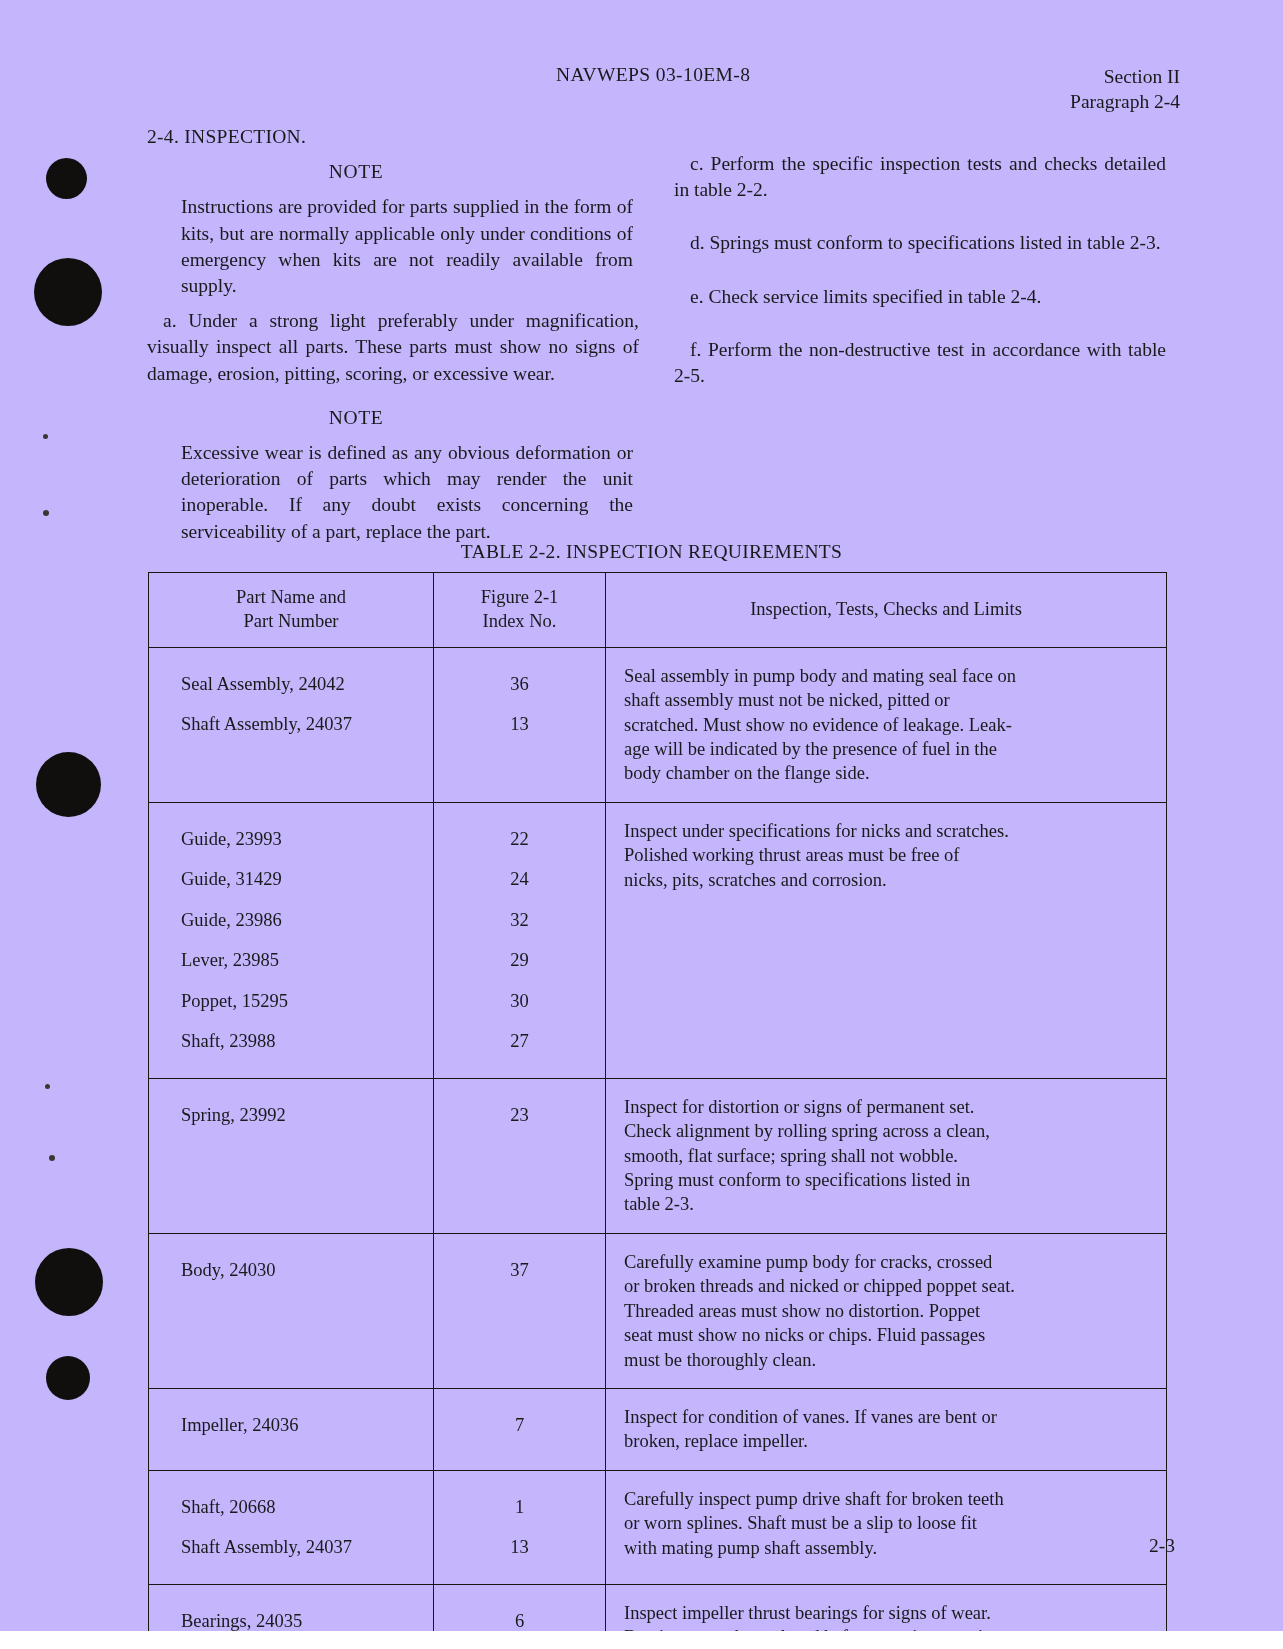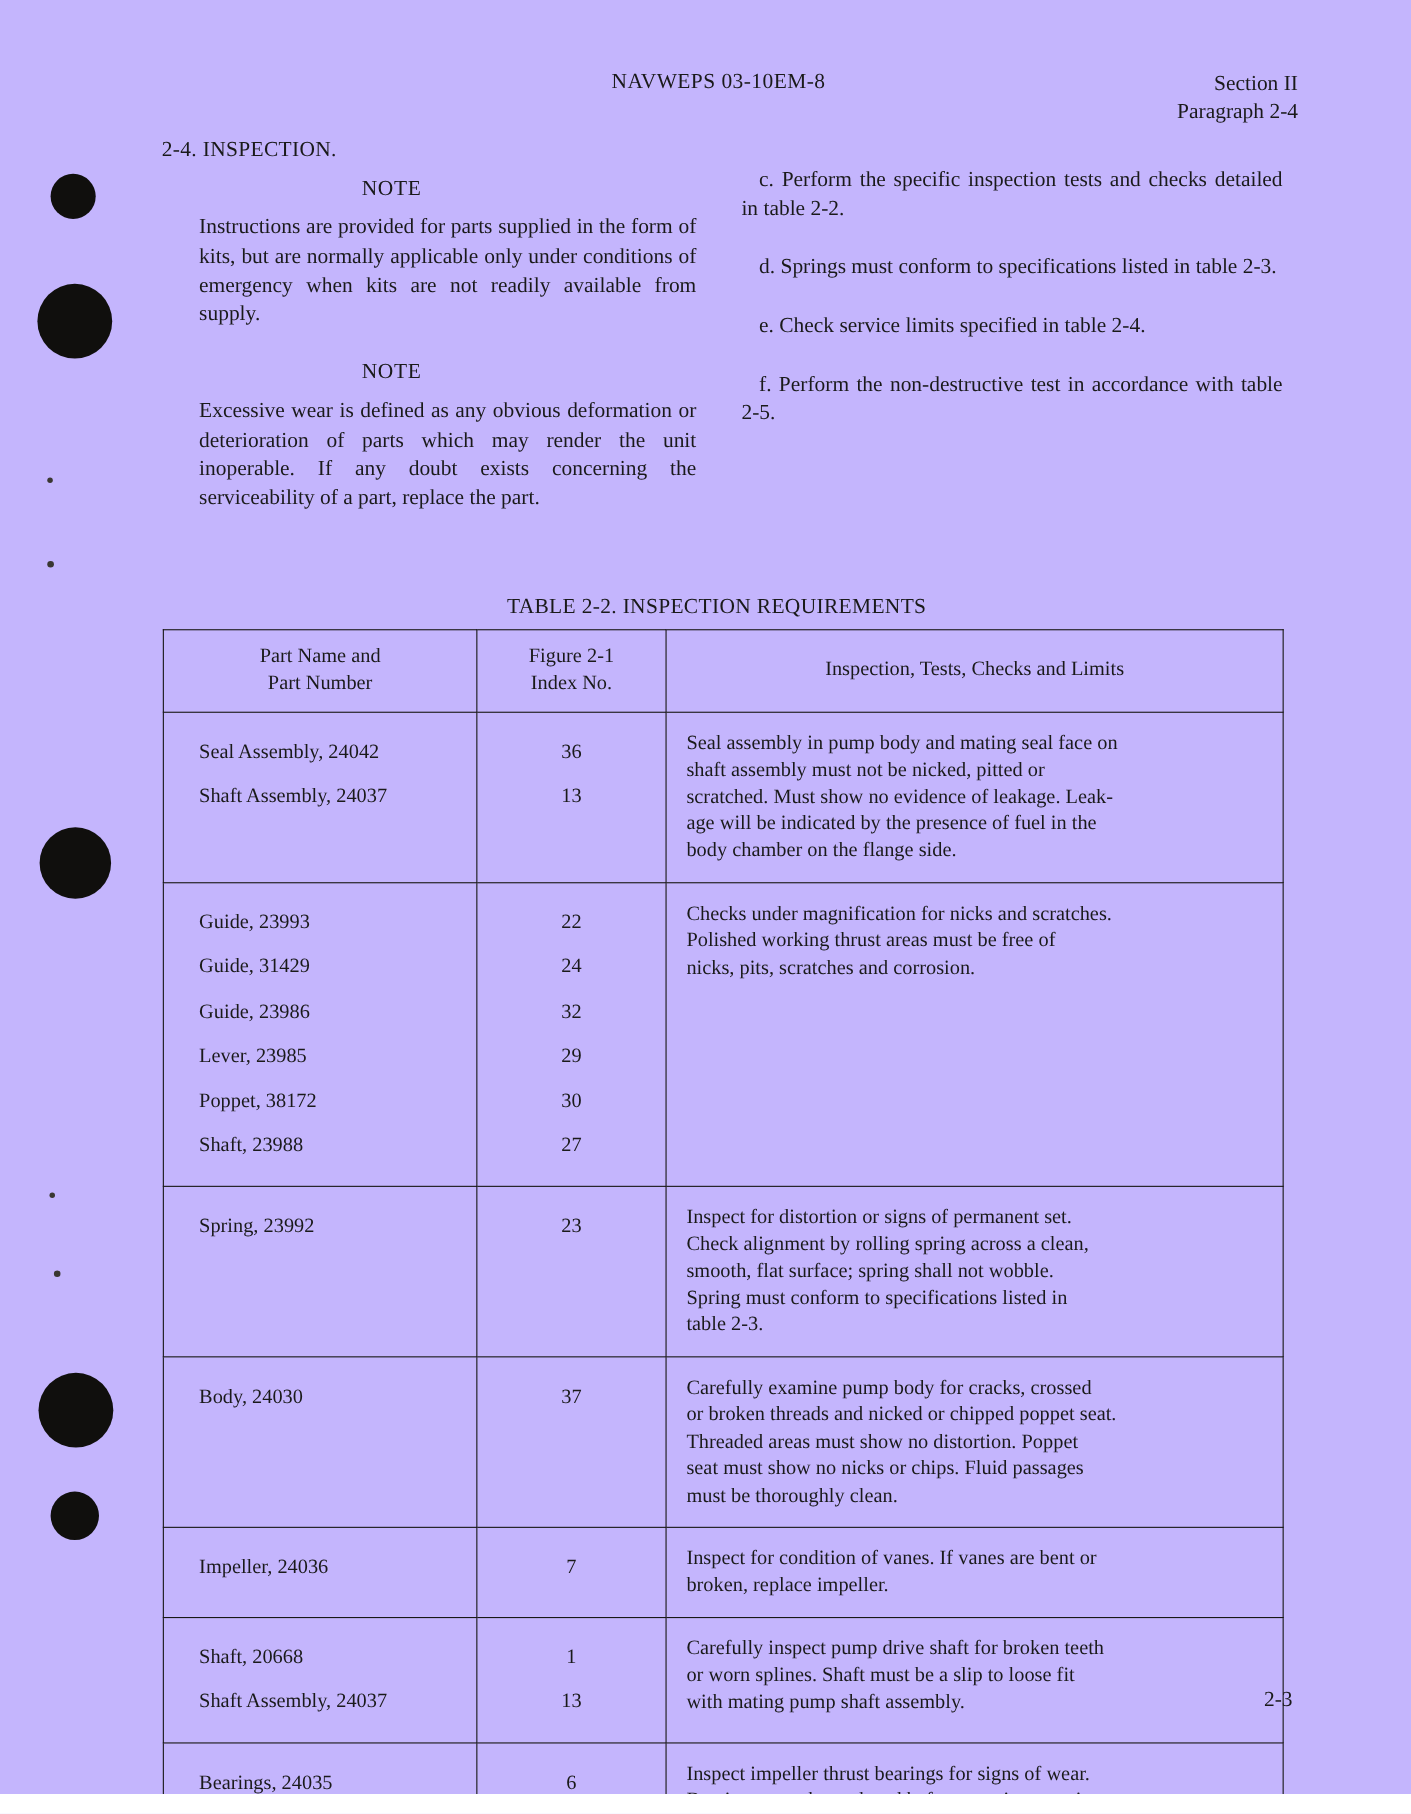--- a/index.html
+++ b/index.html
@@ -202,20 +202,21 @@
 
   <div class="cols">
 
     <div class="col col-left">
       <p class="para heading">2-4.  INSPECTION.</p>
       <div class="gap-sm"></div>
       <p class="para note-label">NOTE</p>
       <div class="gap-sm"></div>
       <p class="para note-body">Instructions are provided for parts supplied in the form of kits, but are normally applicable only under conditions of emergency when kits are not readily available from supply.</p>
       <div class="gap-sm"></div>
+      <p class="para hang-a">a.  Under a strong light preferably under magnification,  visually  inspect  all parts.   These parts must show  no  signs  of  damage,  erosion,  pitting,  scoring, or excessive wear.</p>
       <div class="gap-md"></div>
       <p class="para note-label">NOTE</p>
       <div class="gap-sm"></div>
       <p class="para note-body">Excessive  wear  is  defined  as  any obvious deformation or deterioration of parts which may render the unit inoperable. If any doubt exists concerning  the  serviceability  of  a  part,  replace the part.</p>
     </div>
 
     <div class="col col-right">
       <div class="gap-lg"></div>
       <p class="para hang-a">c.  Perform  the  specific  inspection tests and checks detailed in table 2-2.</p>
       <div class="gap-lg"></div>
@@ -269,33 +270,33 @@
               <span class="dl">age will be indicated by the presence of fuel in the</span>
               <span class="dl">body chamber on the flange side.</span>
             </td>
           </tr>
           <tr>
             <td class="part">
               <span class="pn rowline">Guide,  23993</span>
               <span class="pn rowline">Guide,  31429</span>
               <span class="pn rowline">Guide,  23986</span>
               <span class="pn rowline">Lever,  23985</span>
-              <span class="pn rowline">Poppet,  38172</span>
+              <span class="pn rowline">Poppet,  15295</span>
               <span class="pn rowline">Shaft,  23988</span>
             </td>
             <td class="idx">
               <span class="ix rowline">22</span>
               <span class="ix rowline">24</span>
               <span class="ix rowline">32</span>
               <span class="ix rowline">29</span>
               <span class="ix rowline">30</span>
               <span class="ix rowline">27</span>
             </td>
             <td class="desc">
-              <span class="dl">Checks under magnification for nicks and scratches.</span>
+              <span class="dl">Inspect under specifications for nicks and scratches.</span>
               <span class="dl">Polished  working  thrust  areas  must  be  free  of</span>
               <span class="dl">nicks, pits, scratches and corrosion.</span>
             </td>
           </tr>
           <tr>
             <td class="part">
               <span class="pn rowline">Spring,  23992</span>
             </td>
             <td class="idx">
               <span class="ix rowline">23</span>

